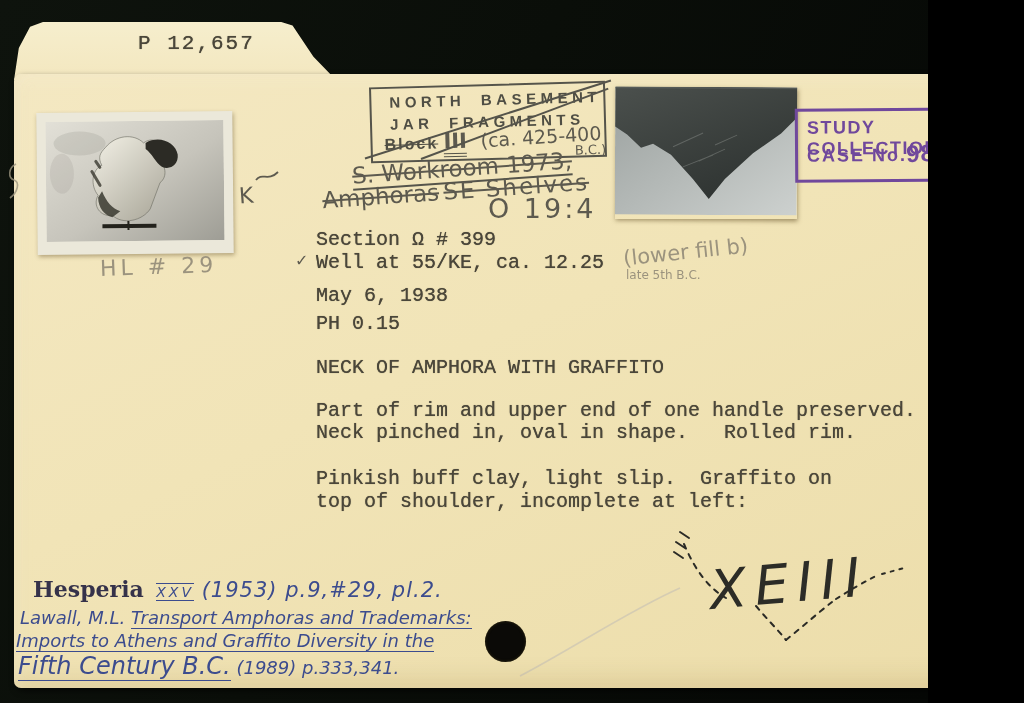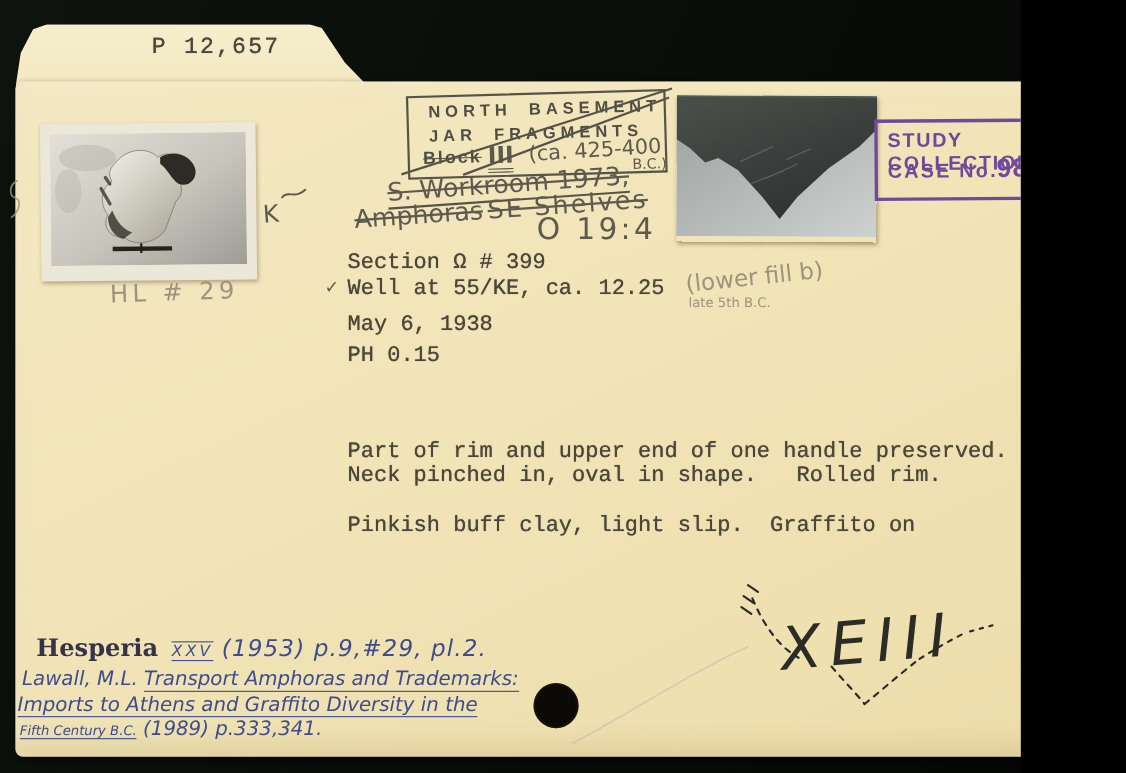--- a/index.html
+++ b/index.html
@@ -119,23 +119,25 @@
 
   <div class="abs" style="left:952px;top:72px;font-size:27px;font-weight:bold;color:#2e8a5e;transform:rotate(-8deg);">✓</div>
 
   <div class="abs mono" style="left:316px;top:228px;font-size:20px;">Section Ω # 399</div>
   <div class="abs pencil" style="left:295px;top:251px;font-size:16px;">✓</div>
   <div class="abs mono" style="left:316px;top:251px;font-size:20px;">Well at 55/KE, ca. 12.25</div>
   <div class="abs pencil-light" style="left:623px;top:240px;font-size:21px;transform:rotate(-6deg);">(lower fill b)</div>
   <div class="abs pencil-light" style="left:626px;top:268px;font-size:12px;">late 5th B.C.</div>
   <div class="abs mono" style="left:316px;top:284px;font-size:20px;">May 6, 1938</div>
   <div class="abs mono" style="left:316px;top:312px;font-size:20px;">PH 0.15</div>
+  <div class="abs mono" style="left:316px;top:356px;font-size:20px;">NECK OF AMPHORA WITH GRAFFITO</div>
   <div class="abs mono" style="left:316px;top:399px;font-size:20px;">Part of rim and upper end of one handle preserved.</div>
   <div class="abs mono" style="left:316px;top:421px;font-size:20px;">Neck pinched in, oval in shape.   Rolled rim.</div>
   <div class="abs mono" style="left:316px;top:467px;font-size:20px;">Pinkish buff clay, light slip.  Graffito on</div>
+  <div class="abs mono" style="left:316px;top:490px;font-size:20px;">top of shoulder, incomplete at left:</div>
 
   <svg class="abs" style="left:660px;top:520px;" width="280" height="145">
     <g stroke="#2b2b26" stroke-width="2" fill="none" stroke-linecap="round">
       <path d="M20,12 l9,6 M16,22 l9,6 M14,32 l9,6"></path>
       <path d="M24,24 C34,48 48,68 66,78" stroke-dasharray="5 6"></path>
       <path d="M96,86 C106,98 118,110 126,120" stroke-dasharray="5 6"></path>
       <path d="M126,120 C142,107 158,93 172,82" stroke-dasharray="5 6"></path>
       <path d="M176,79 C190,70 204,62 216,56" stroke-dasharray="4 6"></path>
       <path d="M222,54 L244,48" stroke-dasharray="3 6"></path>
     </g>
@@ -144,21 +146,21 @@
 
   <div class="abs" style="left:33px;top:576px;">
     <span style="font-family:'DejaVu Serif',serif;font-weight:bold;font-size:22px;color:#35324a;">Hesperia</span>
     <span class="ink" style="font-size:14px;border-top:1.5px solid #3c4c8e;border-bottom:1.5px solid #3c4c8e;margin-left:8px;letter-spacing:3px;">XXV</span><span class="ink" style="font-size:21px;letter-spacing:1px;"> (1953) p.9,#29, pl.2.</span>
   </div>
   <div class="abs" style="left:20px;top:607px;">
     <span class="ink" style="font-size:18px;margin-top:35px;">Lawall, M.L. </span><span class="ink u" style="font-size:18px;">Transport Amphoras and Trademarks:</span>
   </div>
   <div class="abs ink u" style="left:16px;top:630px;font-size:18px;">Imports to Athens and Graffito Diversity in the</div>
   <div class="abs" style="left:18px;top:652px;">
-    <span class="ink u" style="font-size:12px;">Fifth Century B.C.</span><span class="ink" style="font-size:18px;"> (1989) p.333,341.</span>
+    <span class="ink u" style="font-size:24px;">Fifth Century B.C.</span><span class="ink" style="font-size:18px;"> (1989) p.333,341.</span>
   </div>
 
   <div class="abs hole"></div>
 
   <svg class="abs" style="left:510px;top:580px;" width="180" height="100">
     <path d="M10,96 C60,70 120,30 170,8" stroke="#9aa0b8" stroke-width="1.5" fill="none" opacity=".3"></path>
   </svg>
 
   <div class="abs ink" style="left:938px;top:666px;font-size:20px;transform:rotate(-3deg);">(over)</div>
 

